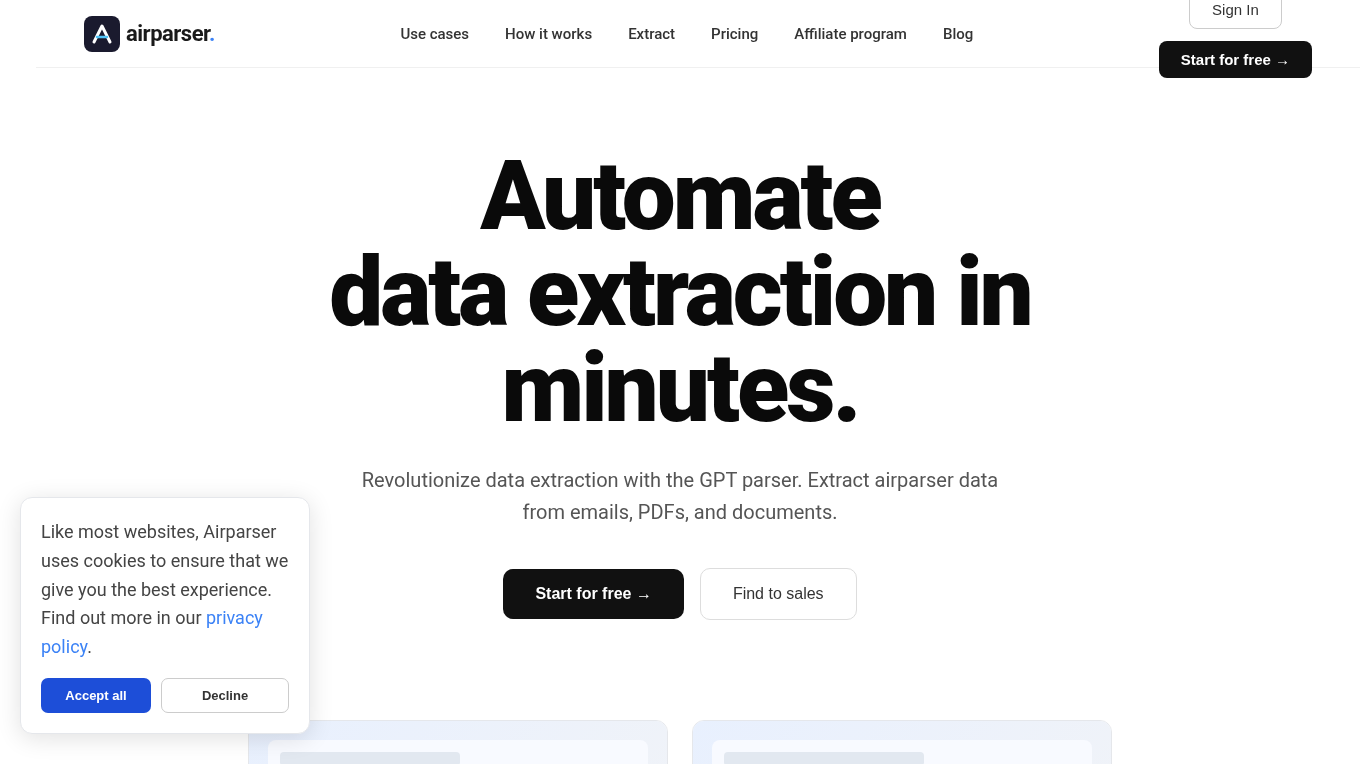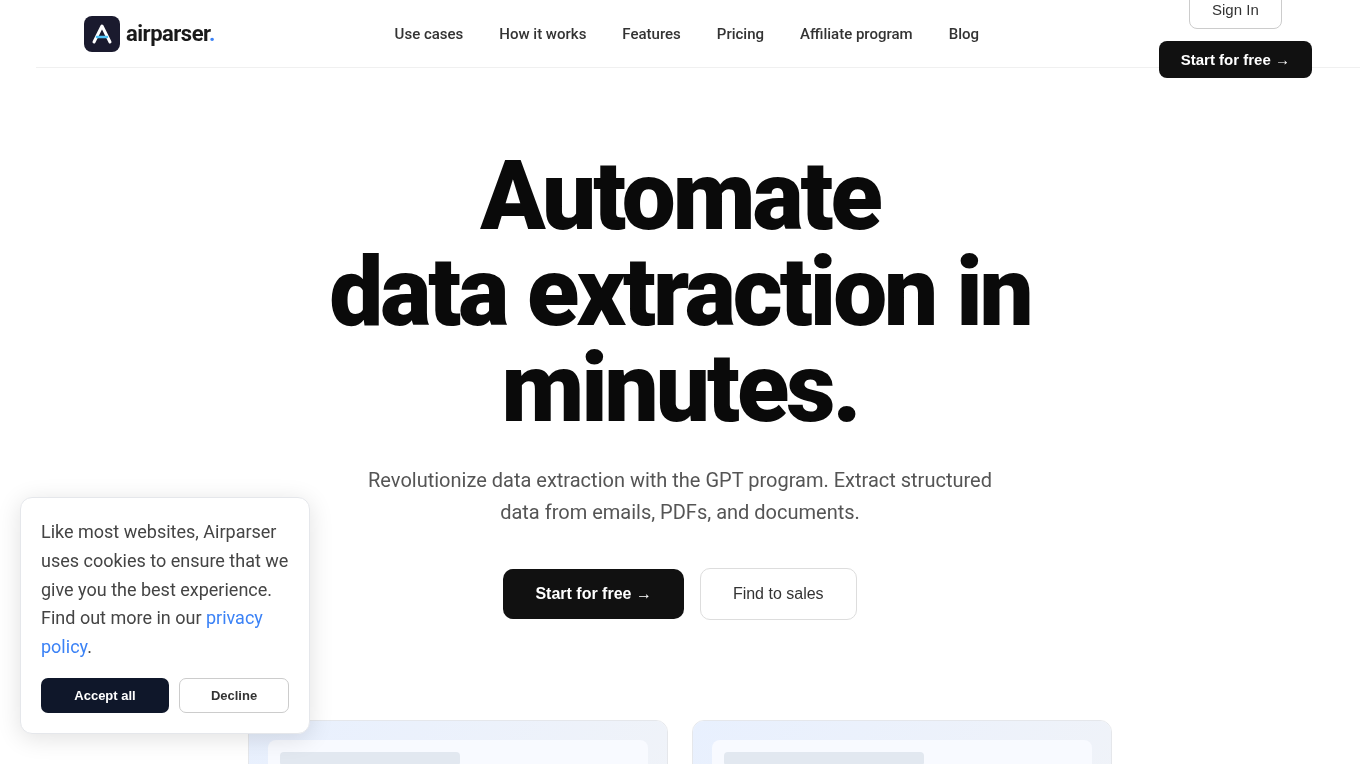--- a/index.html
+++ b/index.html
@@ -220,22 +220,22 @@
     }
 
     .cookie-actions {
       display: flex;
       gap: 10px;
       margin-top: 16px;
     }
 
     .btn-accept {
       flex: 1;
-      padding: 9px 24px;
-      background: #0f172a;
+      padding: 9px 6px;
+      background: #1d4ed8;
       color: #fff;
       border: none;
       border-radius: 7px;
       font-size: 13px;
       font-weight: 600;
       cursor: pointer;
     }
 
     .btn-decline {
       flex: 1;
@@ -260,40 +260,40 @@
       <path d="M13 21 L23 21" stroke="#4fc3f7" stroke-width="2.5" stroke-linecap="round"></path>
     </svg>
     <span class="logo-text">
       <span>airparser</span><span class="logo-dot">.</span>
     </span>
   </a>
 
   <ul class="nav-links">
     <li><a href="#">Use cases</a></li>
     <li><a href="#">How it works</a></li>
-    <li><a href="#">Features</a></li>
+    <li><a href="#">Extract</a></li>
     <li><a href="#">Pricing</a></li>
     <li><a href="#">Affiliate program</a></li>
     <li><a href="#">Blog</a></li>
   </ul>
 
   <div class="nav-actions">
     <button class="btn-sign-in">Sign In</button>
     <button class="btn-start-free">Start for free →</button>
   </div>
 </nav>
 
 <section class="hero">
   <h1 class="hero-title">
     <span>Automate</span><br>
     <span>data extraction in</span><br>
     <span>minutes.</span>
   </h1>
 
-  <p class="hero-subtitle">Revolutionize data extraction with the GPT program. Extract structured data from emails, PDFs, and documents.</p>
+  <p class="hero-subtitle">Revolutionize data extraction with the GPT parser. Extract airparser data from emails, PDFs, and documents.</p>
 
   <div class="hero-actions">
     <button class="btn-hero-start">Start for free →</button>
     <button class="btn-hero-sales">Find to sales</button>
   </div>
 </section>
 
 <div class="product-area">
   <div class="screenshot-wrapper">
     <div class="product-screenshot">

